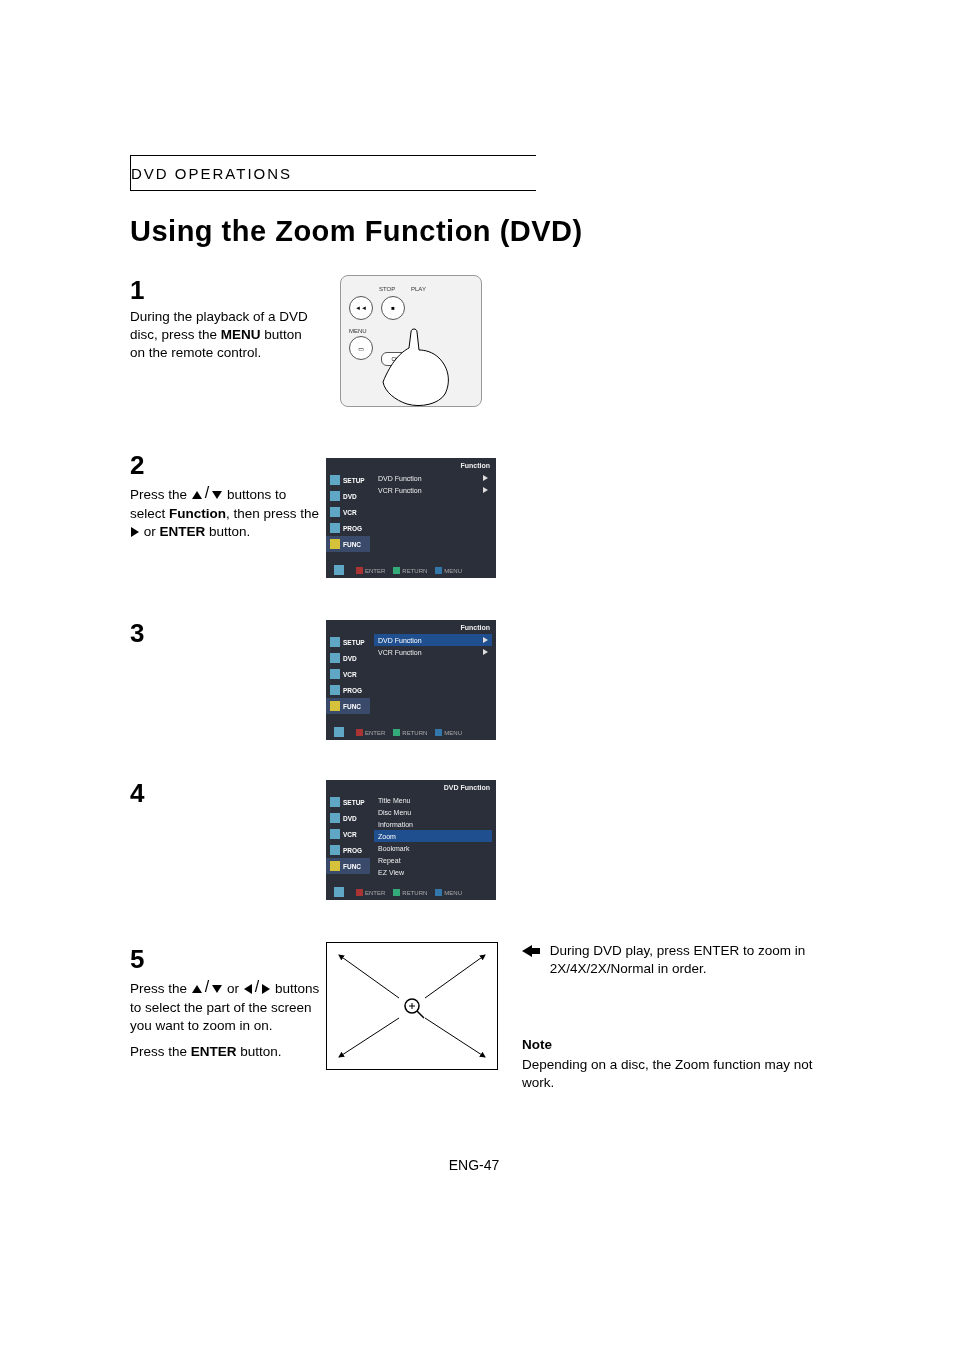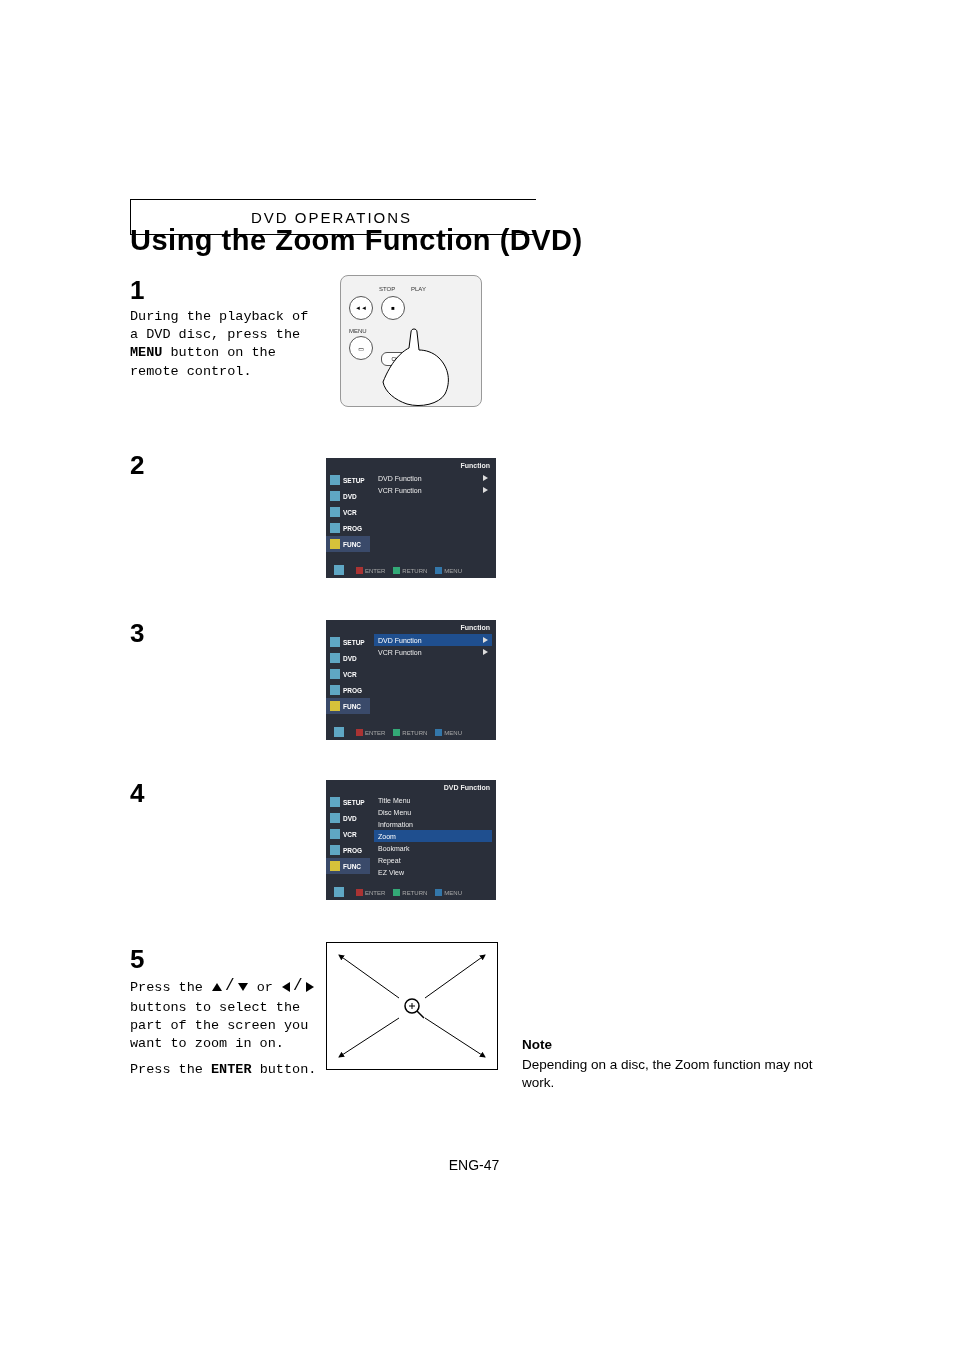--- a/index.html
+++ b/index.html
@@ -20,31 +20,29 @@
   .section-header {
     position: absolute;
     top: 155px;
     left: 130px;
     right: 418px;
     border: 1px solid #000;
     border-right: none;
     height: 34px;
     display: flex;
     align-items: center;
-    padding-left: 120px;
     font-size: 15px;
     letter-spacing: 2px;
-    margin-top: 44px;
   }
   .section-header .caps {
     font-variant: small-caps;
   }
   .title {
     position: absolute;
-    top: 224px;
+    top: 215px;
     left: 130px;
     font-size: 29px;
     font-weight: 800;
     letter-spacing: 0.5px;
     font-family: Arial, Helvetica, sans-serif;
   }
   .step {
     position: absolute;
     left: 130px;
     width: 360px;
@@ -52,21 +50,20 @@
   .num {
     font-size: 26px;
     font-weight: 800;
     margin-bottom: 0;
   }
   .desc {
     font-size: 13.5px;
     line-height: 1.35;
     margin-top: 2px;
     max-width: 190px;
-    font-family: Liberation Mono, monospace;
   }
   .desc b { font-weight: 700; }
   .step1 { top: 275px; }
   .step2 { top: 450px; }
   .step3 { top: 618px; }
   .step4 { top: 778px; }
   .step5 { top: 944px; }
   
   .illus { position: absolute; left: 326px; }
   .illus1 { top: 275px; width: 170px; height: 130px; }
@@ -254,20 +251,23 @@
       <div class="rbtn" style="left:8px;top:60px;width:22px;height:22px;">▭</div>
       <div class="rbtn" style="left:40px;top:76px;width:44px;height:12px;border-radius:6px;font-size:5px;">CH ▲ TRK</div>
       <svg class="hand" viewBox="0 0 100 90">
         <path d="M2 60 C 10 40, 20 30, 28 26 L 30 10 C 30 6, 36 6, 36 10 L 38 28 C 44 28, 52 30, 58 36 C 68 46, 70 60, 64 72 C 58 82, 40 86, 26 82 C 14 78, 4 70, 2 60 Z" fill="#fff" stroke="#000" stroke-width="1"></path>
       </svg>
     </div>
   </div>
 
   <div class="step step2">
     <div class="num">2</div>
+    <div class="desc">
+      <span>Press the </span><span class="tri tri-up"></span><span class="slash">/</span><span class="tri tri-down"></span><span> buttons to select </span><b>Function</b><span>, then press the </span><span class="tri tri-right"></span><span> or </span><b>ENTER</b><span> button.</span>
+    </div>
   </div>
   <div class="illus illus2">
     <div class="osd">
       <div class="osd-title">Function</div>
       <div class="osd-side">
         <div class="osd-row">
             <span class="ico"></span>
             <span>SETUP</span>
           </div>
         <div class="osd-row">
@@ -459,20 +459,28 @@
       <line x1="98" y1="55" x2="158" y2="12" stroke="#000" stroke-width="1" marker-end="url(#ah)"></line>
       <line x1="72" y1="75" x2="12" y2="114" stroke="#000" stroke-width="1" marker-end="url(#ah)"></line>
       <line x1="98" y1="75" x2="158" y2="114" stroke="#000" stroke-width="1" marker-end="url(#ah)"></line>
       <circle cx="85" cy="63" r="7" fill="none" stroke="#000" stroke-width="1.5"></circle>
       <line x1="90" y1="68" x2="97" y2="75" stroke="#000" stroke-width="1.5"></line>
       <line x1="82" y1="63" x2="88" y2="63" stroke="#000" stroke-width="1"></line>
       <line x1="85" y1="60" x2="85" y2="66" stroke="#000" stroke-width="1"></line>
     </svg>
   </div>
 
+  <div class="right-note">
+    <span class="note-arrow">
+      <svg width="18" height="12" viewBox="0 0 18 12">
+          <path d="M0 6 L10 0 L10 3 L18 3 L18 9 L10 9 L10 12 Z" fill="#000"></path>
+        </svg>
+    </span>
+    <span style="display:inline-block;max-width:260px;vertical-align:top;">During DVD play, press ENTER to zoom in 2X/4X/2X/Normal in order.</span>
+  </div>
 
   <div class="note2">
     <b>Note</b>
     <span>Depending on a disc, the Zoom function may not work.</span>
   </div>
 
   <div class="pagenum">ENG-47</div>
 </div>
 
 </body></html>

